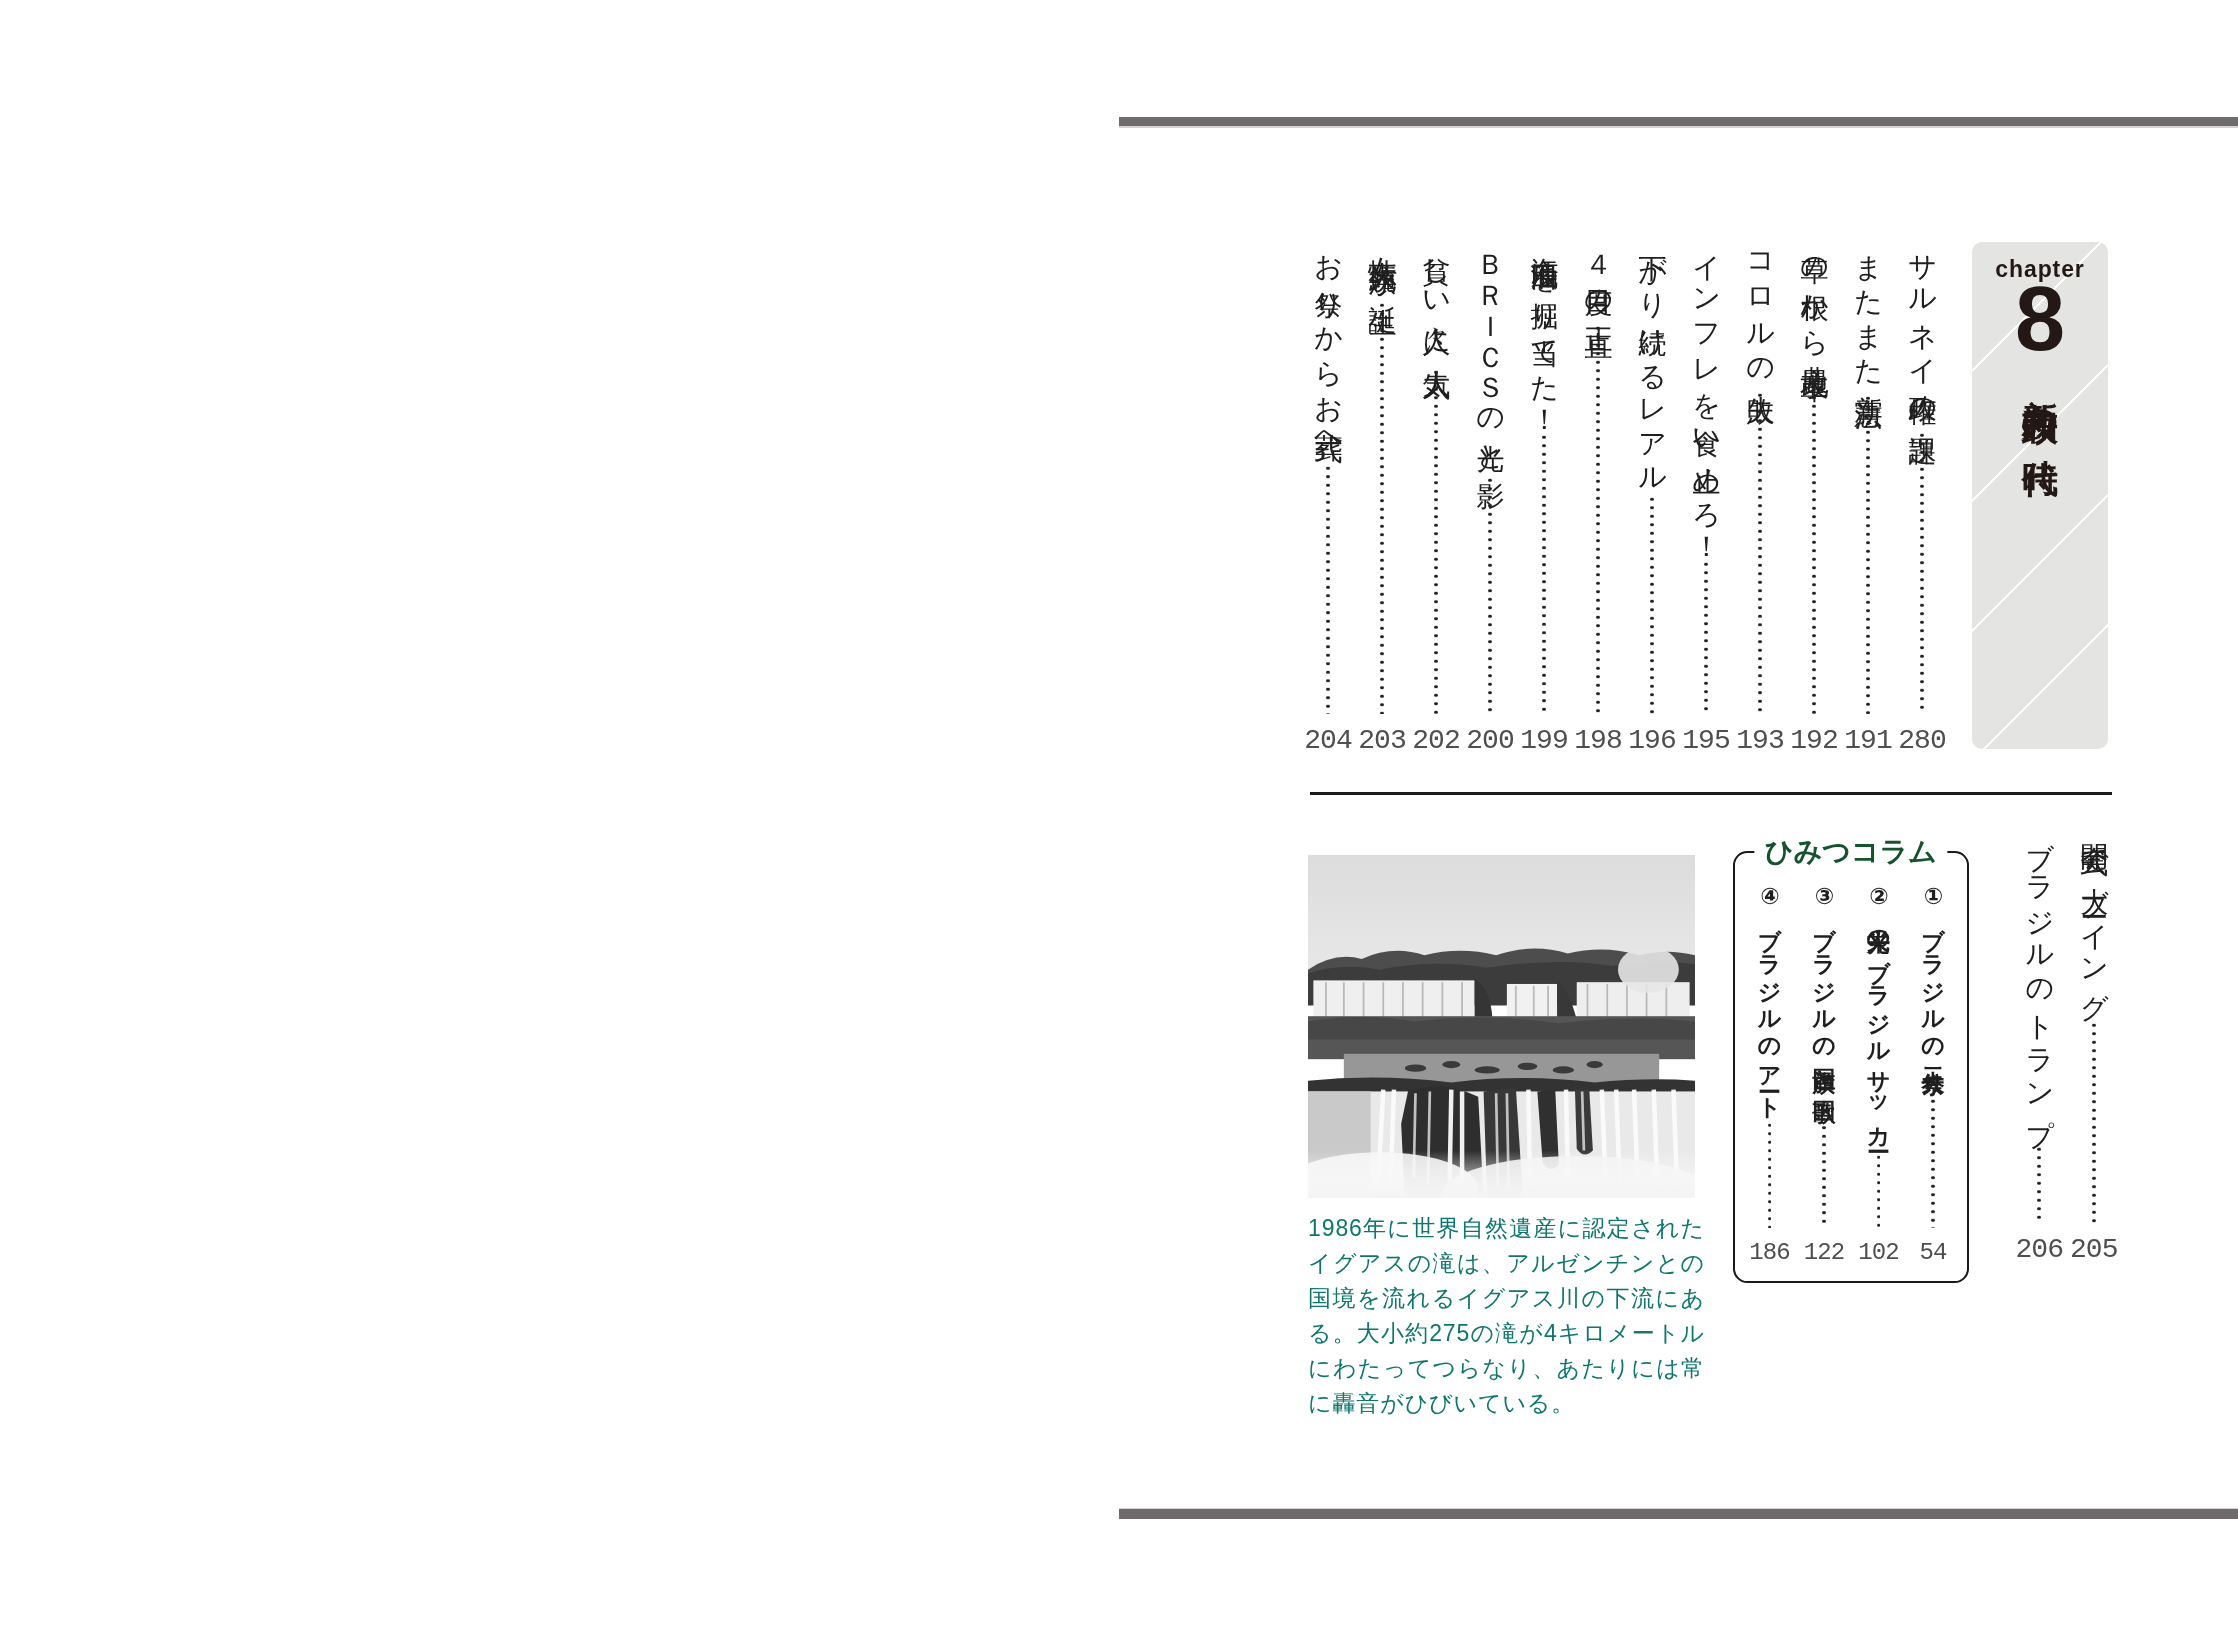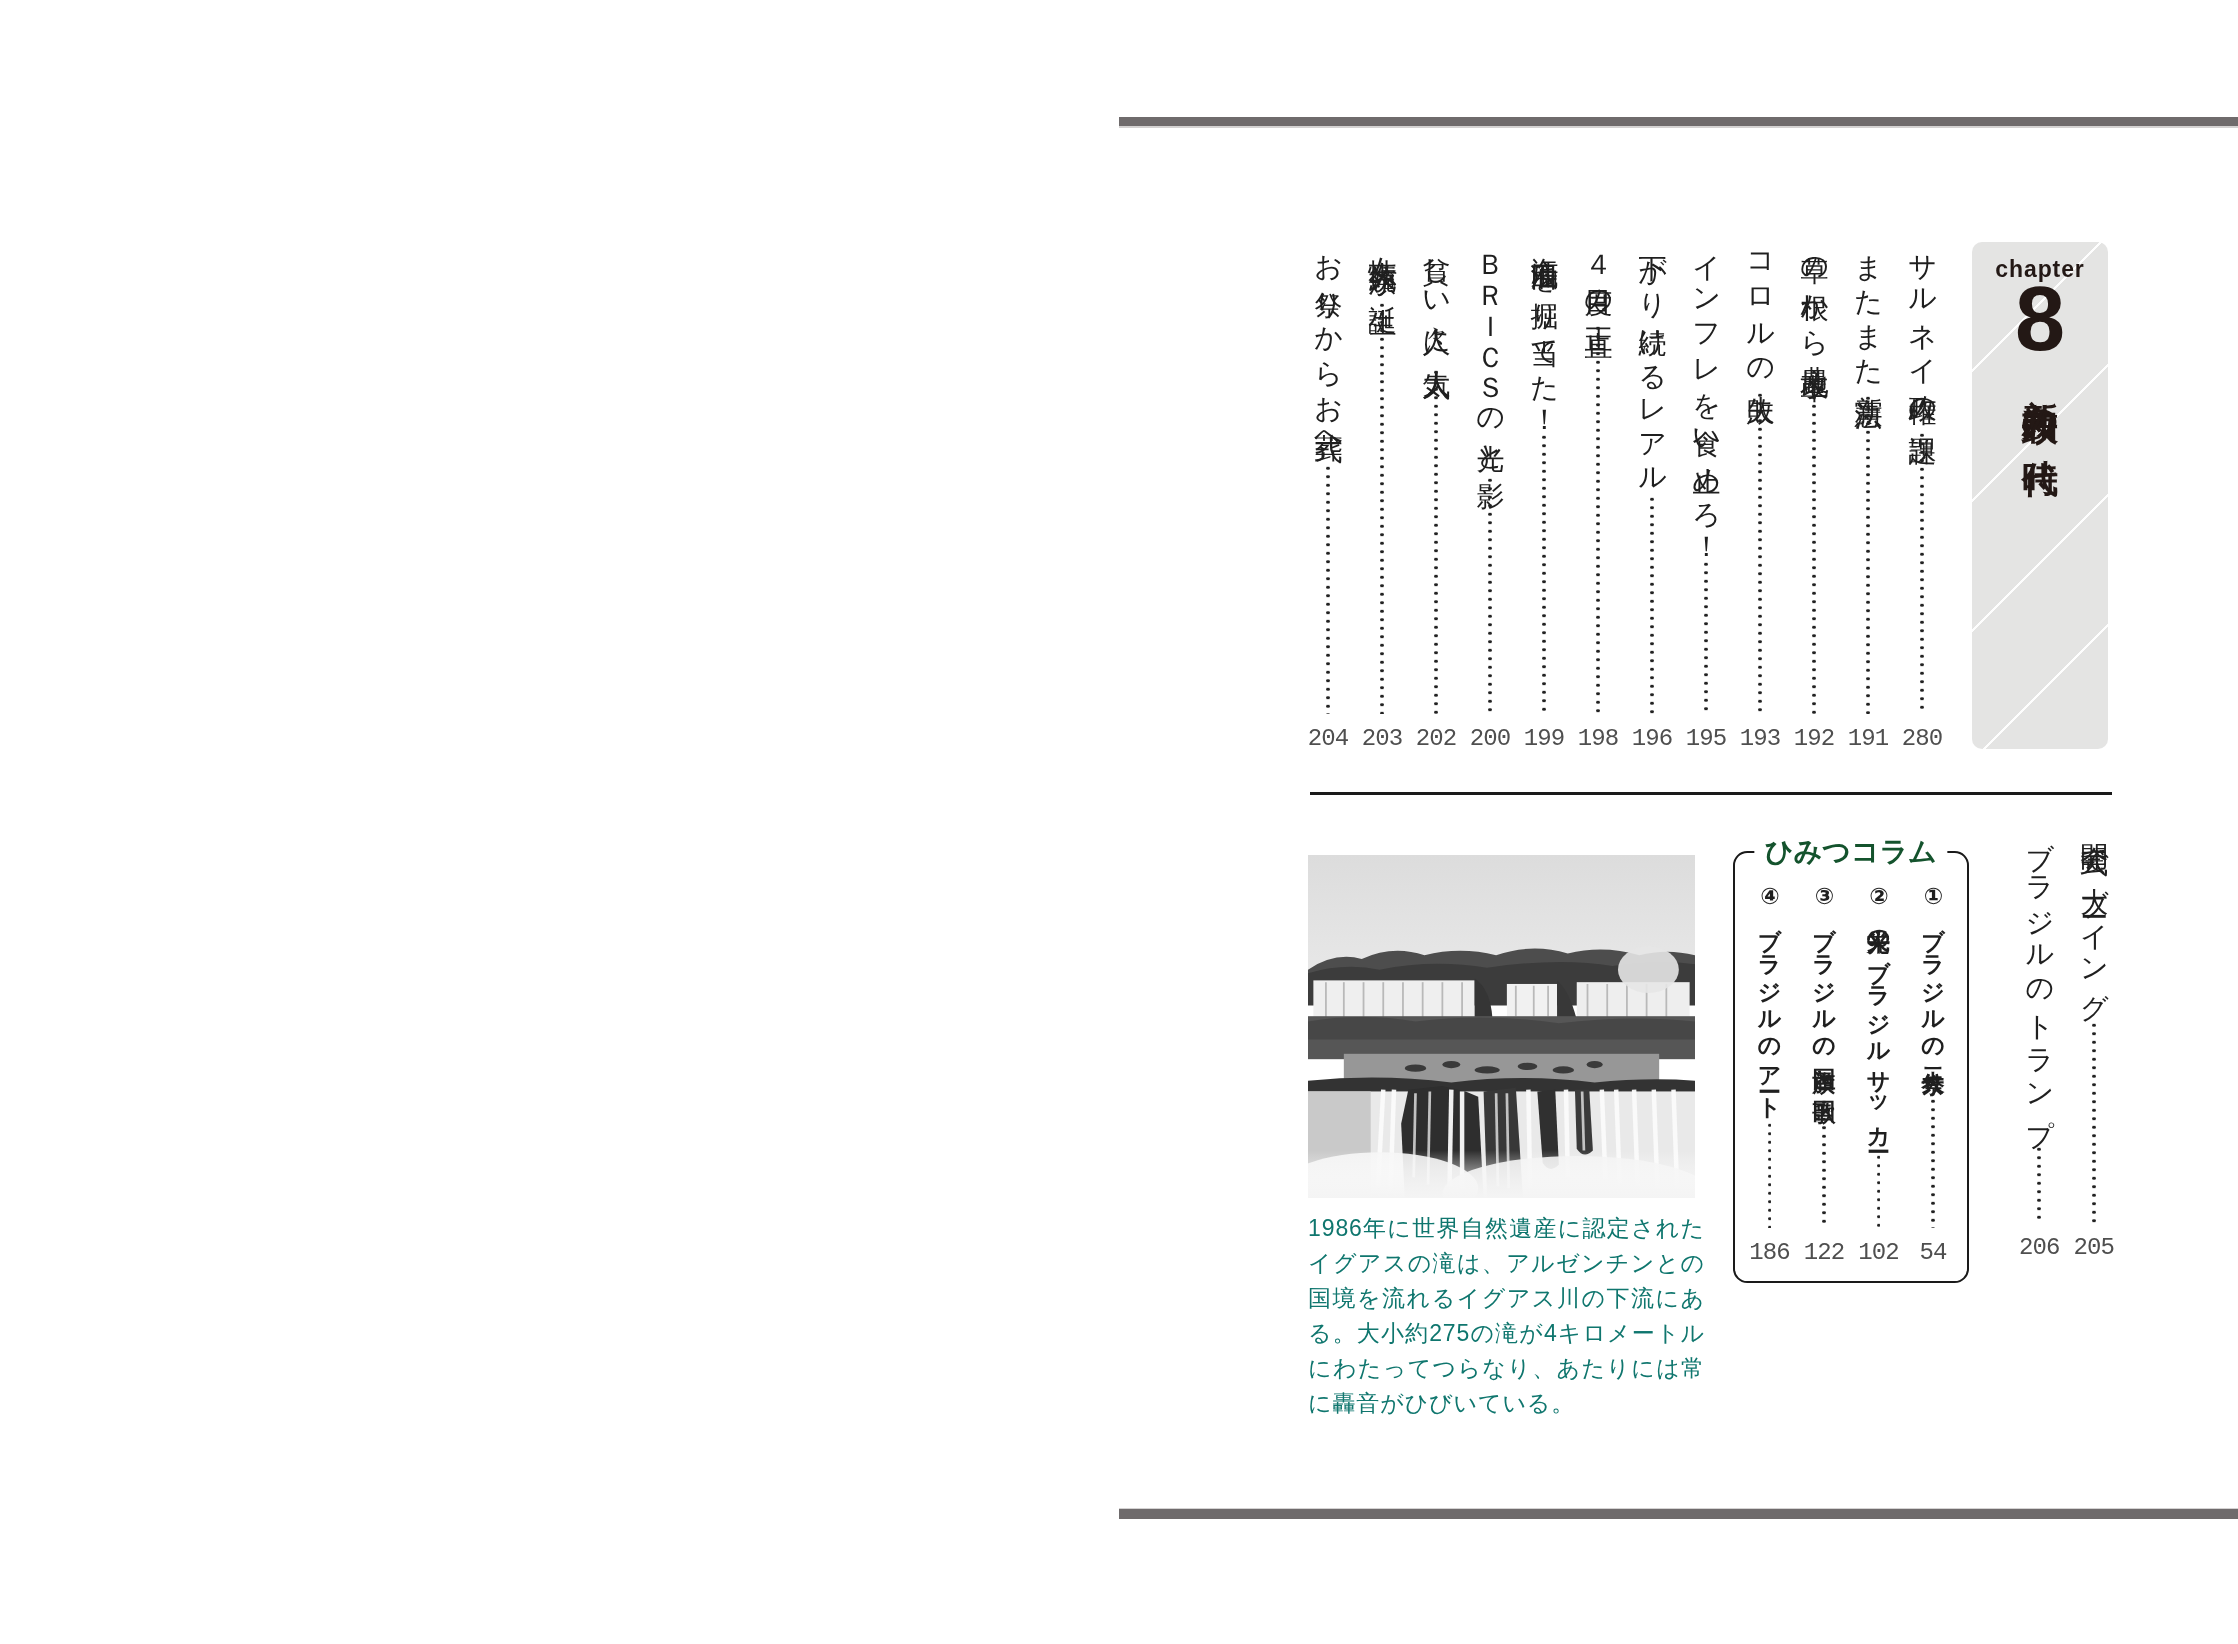--- a/index.html
+++ b/index.html
@@ -43,21 +43,21 @@
     writing-mode:vertical-rl; text-orientation:mixed;
     font-size:28px; line-height:1; letter-spacing:2.7px; white-space:nowrap;
   }
   .leader {
     flex:1 1 auto; width:3.6px; margin:12.5px 0 10.7px;
     background-image: radial-gradient(circle, #222 1.5px, rgba(0,0,0,0) 1.8px);
     background-size:3.6px 8.5px; background-repeat:repeat-y; background-position:center top;
   }
   .pnum {
     font-family:"Liberation Mono","DejaVu Sans Mono",monospace;
-    font-size:24px; color:#4f4f4f; letter-spacing:-0.9px; height:29px;
+    font-size:28px; color:#4f4f4f; letter-spacing:-0.9px; height:29px;
   }
 
   .toc-main  { left:1301px; top:235px; width:648px; height:519px; }
   .toc-extra { left:2012px; top:822px; width:109px; height:441px; }
 
   
   .divider { position:absolute; left:1310px; top:792px; width:802px; height:2.7px; background:#1a1a1a; }
 
   
   .secret-box {

